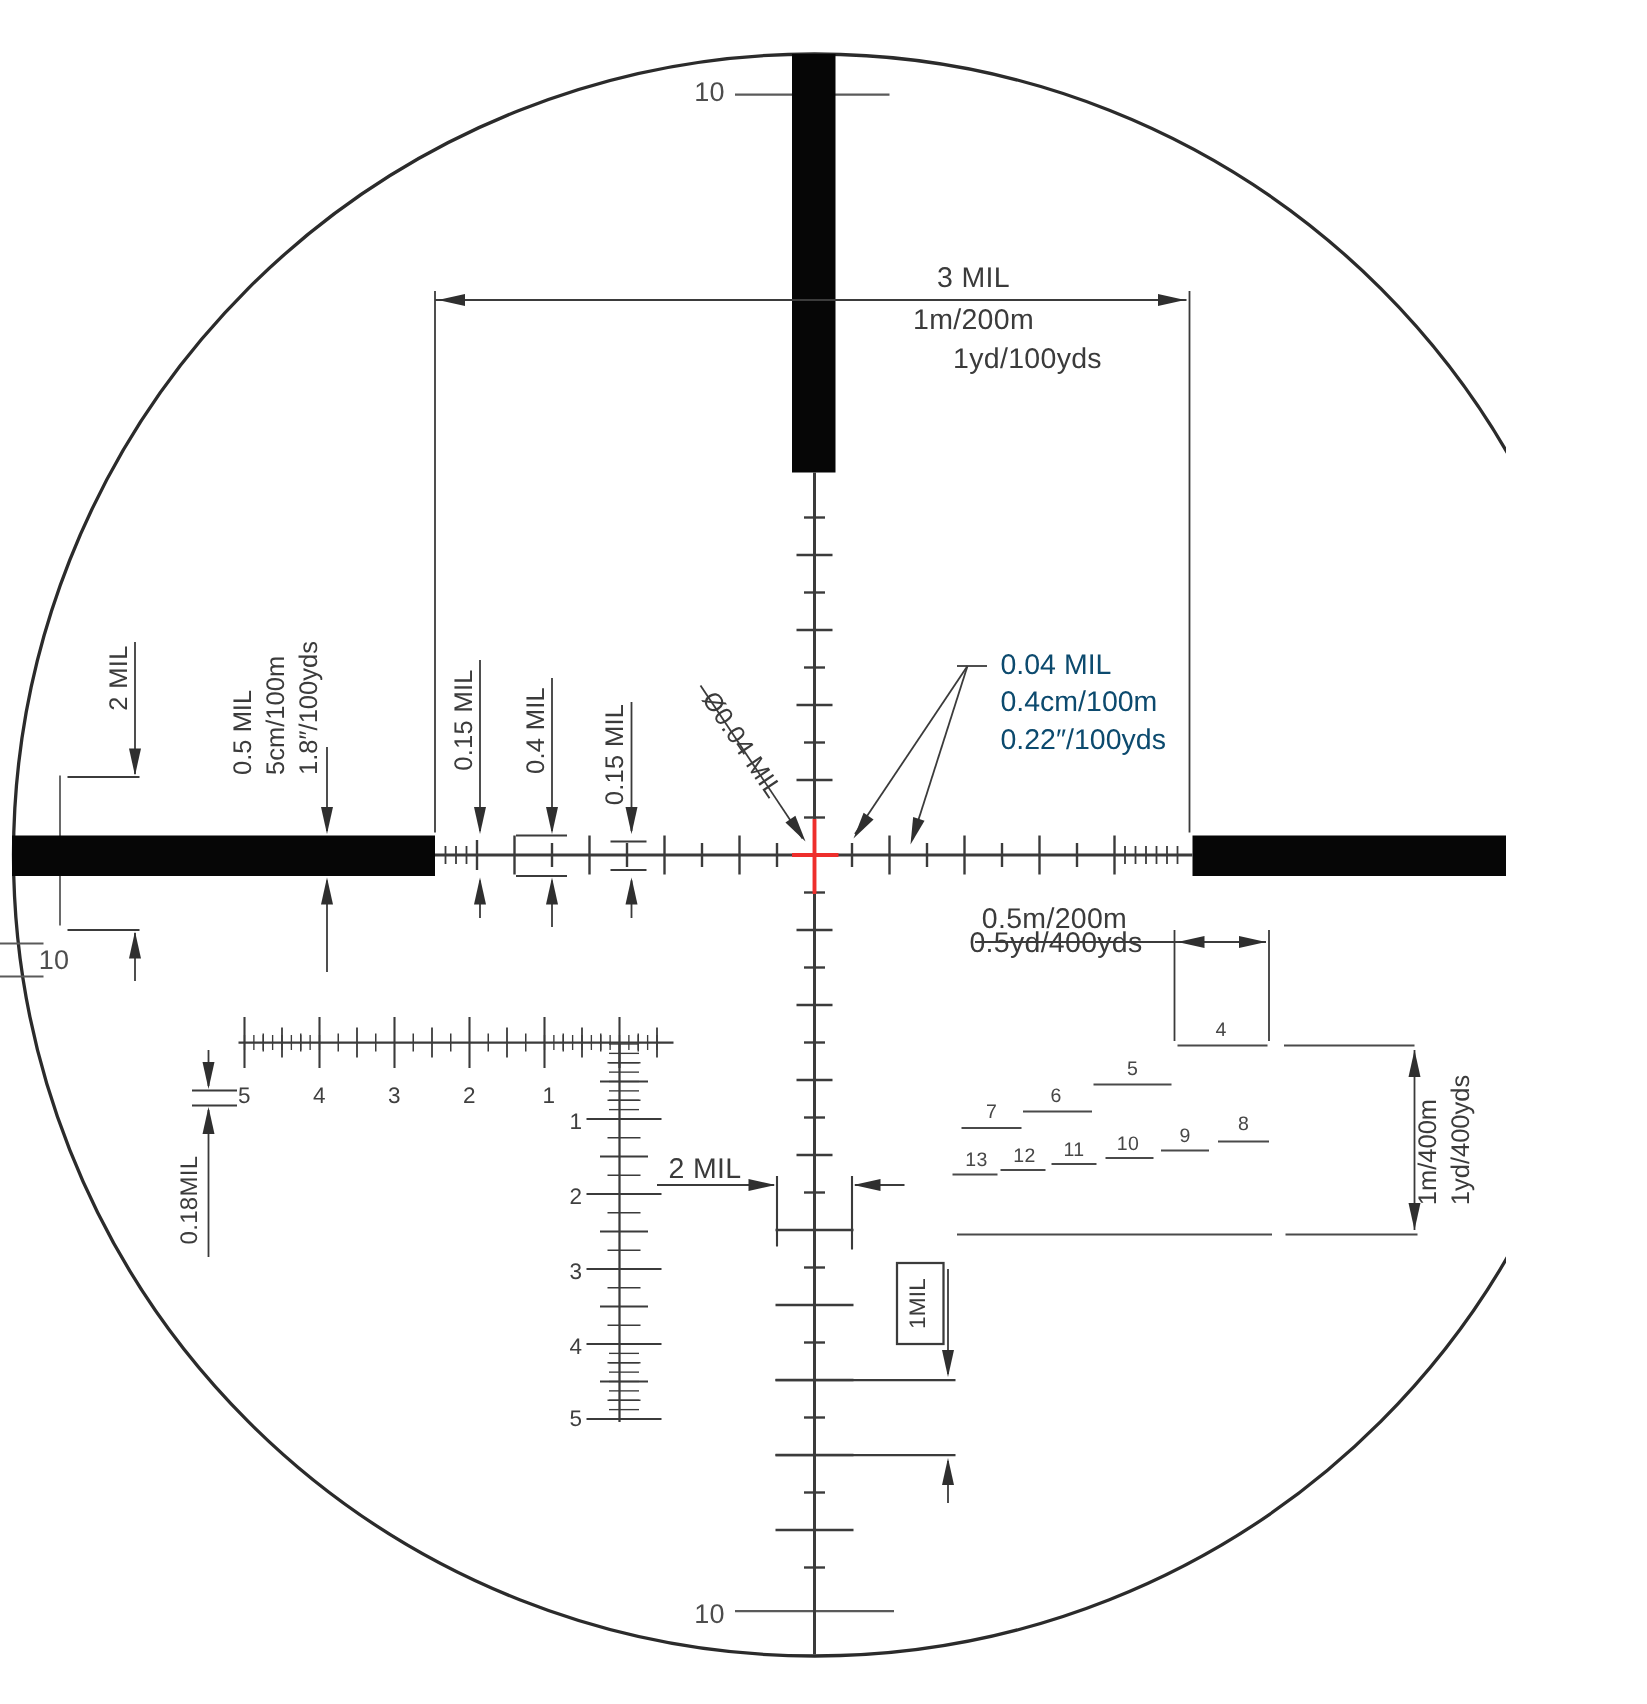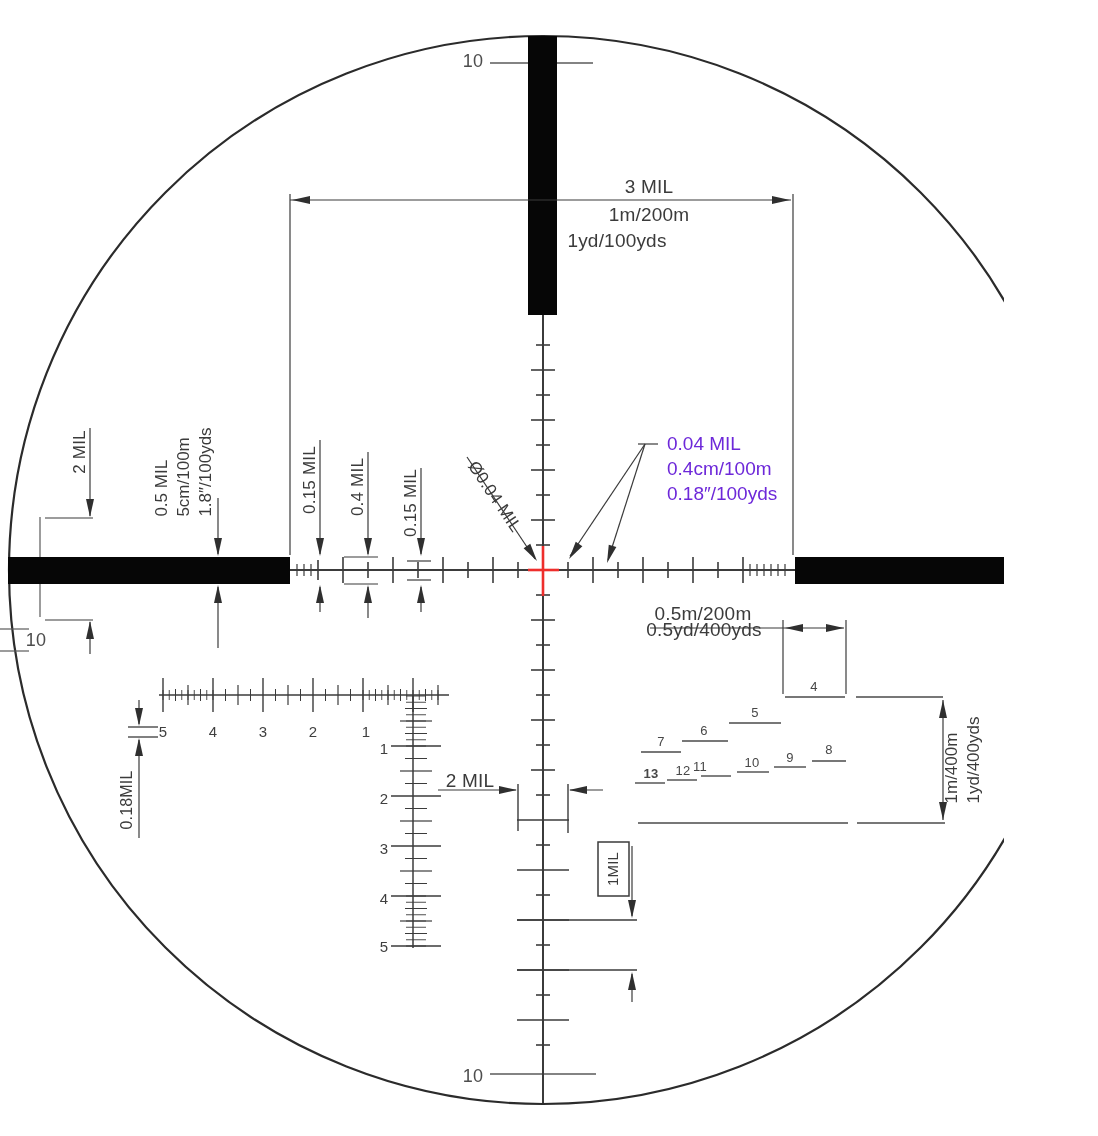--- a/index.html
+++ b/index.html
@@ -7,21 +7,21 @@
          font-family:"Liberation Sans",sans-serif;}
   #draw{position:absolute;left:0;top:0;}
   .lbl{position:absolute;transform:translate(-50%,-50%);white-space:nowrap;
        font:19px/1.1 "Liberation Sans",sans-serif;color:#3b3b3b;letter-spacing:.2px;}
   .rot{transform:translate(-50%,-50%) rotate(-90deg);}
   .diag{transform:translate(-50%,-50%) rotate(56deg);font-size:17px;}
   .rblock{position:absolute;transform:translate(-50%,-50%) rotate(-90deg);
           font:18px/22px "Liberation Sans",sans-serif;color:#3b3b3b;
           white-space:nowrap;text-align:left;}
   .rblock span{display:block;}
-  .blk{position:absolute;font:19px/25px "Liberation Sans",sans-serif;color:#6d28d9;
+  .blk{position:absolute;font:19px/25px "Liberation Sans",sans-serif;color:#0c4a6e;
        white-space:nowrap;}
   .blk span{display:block;}
   .edge{font-size:18px;color:#4d4d4d;}
   .dim17{font-size:17px;}
   .dim16{font-size:16px;}
   .dim15{font-size:15px;}
   .scaleNum{font:15px/1 "Liberation Sans",sans-serif;color:#3f3f3f;}
   .rfNum{font:13px/1 "Liberation Sans",sans-serif;color:#474747;}
   .muted{color:#8e8e8e;}
 </style>
@@ -273,60 +273,60 @@
       </g>
     </svg>
 
   <span class="lbl edge" style="left:473px;top:62px">10</span>
   <span class="lbl edge" style="left:473px;top:1077px">10</span>
   <span class="lbl edge" style="left:36px;top:641px">10</span>
   <span class="lbl edge" style="left:1048px;top:643px">10</span>
 
   <span class="lbl" style="left:649px;top:187px">3 MIL</span>
   <span class="lbl" style="left:649px;top:215px">1m/200m</span>
-  <span class="lbl" style="left:617px;top:241px">1yd/100yds</span>
+  <span class="lbl" style="left:685px;top:241px">1yd/100yds</span>
 
   <span class="lbl rot dim17" style="left:80px;top:452px">2 MIL</span>
   <div class="rblock dim17" style="left:184px;top:472px">
     <span>0.5 MIL</span>
     <span>5cm/100m</span>
     <span>1.8″/100yds</span>
   </div>
   <span class="lbl rot dim17" style="left:310px;top:480px">0.15 MIL</span>
   <span class="lbl rot dim17" style="left:358px;top:487px">0.4 MIL</span>
   <span class="lbl rot dim17" style="left:411px;top:503px">0.15 MIL</span>
 
   <span class="lbl diag" style="left:494px;top:497px">Ø0.04 MIL</span>
   <div class="blk" style="left:667px;top:431px">
     <span>0.04 MIL</span>
     <span>0.4cm/100m</span>
-    <span>0.18″/100yds</span>
+    <span>0.22″/100yds</span>
   </div>
 
   <span class="lbl" style="left:703px;top:614px">0.5m/200m</span>
   <span class="lbl" style="left:704px;top:630px">0.5yd/400yds</span>
   <div class="rblock dim17" style="left:963px;top:760px">
     <span>1m/400m</span>
     <span>1yd/400yds</span>
   </div>
 
   <span class="lbl rot dim16" style="left:127px;top:800px">0.18MIL</span>
   <span class="lbl" style="left:470px;top:781px">2 MIL</span>
   <span class="lbl rot dim15" style="left:613px;top:869px">1MIL</span>
   <span class="lbl rot dim15 muted" style="left:1090px;top:763px">0.5 MIL</span>
 <span class="lbl rfNum" style="left: 814px; top: 686px;">4</span>
     <span class="lbl rfNum" style="left: 755px; top: 712px;">5</span>
     <span class="lbl rfNum" style="left: 704px; top: 730px;">6</span>
     <span class="lbl rfNum" style="left: 661px; top: 741px;">7</span>
     <span class="lbl rfNum" style="left: 829px; top: 749px;">8</span>
     <span class="lbl rfNum" style="left: 790px; top: 757px;">9</span>
     <span class="lbl rfNum" style="left: 752px; top: 762px;">10</span>
-    <span class="lbl rfNum" style="left: 700px; top: 766px;">11</span>
+    <span class="lbl rfNum" style="left: 716px; top: 766px;">11</span>
     <span class="lbl rfNum" style="left: 683px; top: 770px;">12</span>
-    <span class="lbl rfNum" style="left: 651px; top: 773px; font-weight: bold;">13</span>
+    <span class="lbl rfNum" style="left: 651px; top: 773px;">13</span>
     <span class="lbl scaleNum" style="left: 163px; top: 731px;">5</span>
     <span class="lbl scaleNum" style="left: 213px; top: 731px;">4</span>
     <span class="lbl scaleNum" style="left: 263px; top: 731px;">3</span>
     <span class="lbl scaleNum" style="left: 313px; top: 731px;">2</span>
     <span class="lbl scaleNum" style="left: 366px; top: 731px;">1</span>
     <span class="lbl scaleNum" style="left: 384px; top: 748px;">1</span>
     <span class="lbl scaleNum" style="left: 384px; top: 798px;">2</span>
     <span class="lbl scaleNum" style="left: 384px; top: 848px;">3</span>
     <span class="lbl scaleNum" style="left: 384px; top: 898px;">4</span>
     <span class="lbl scaleNum" style="left: 384px; top: 946px;">5</span>

